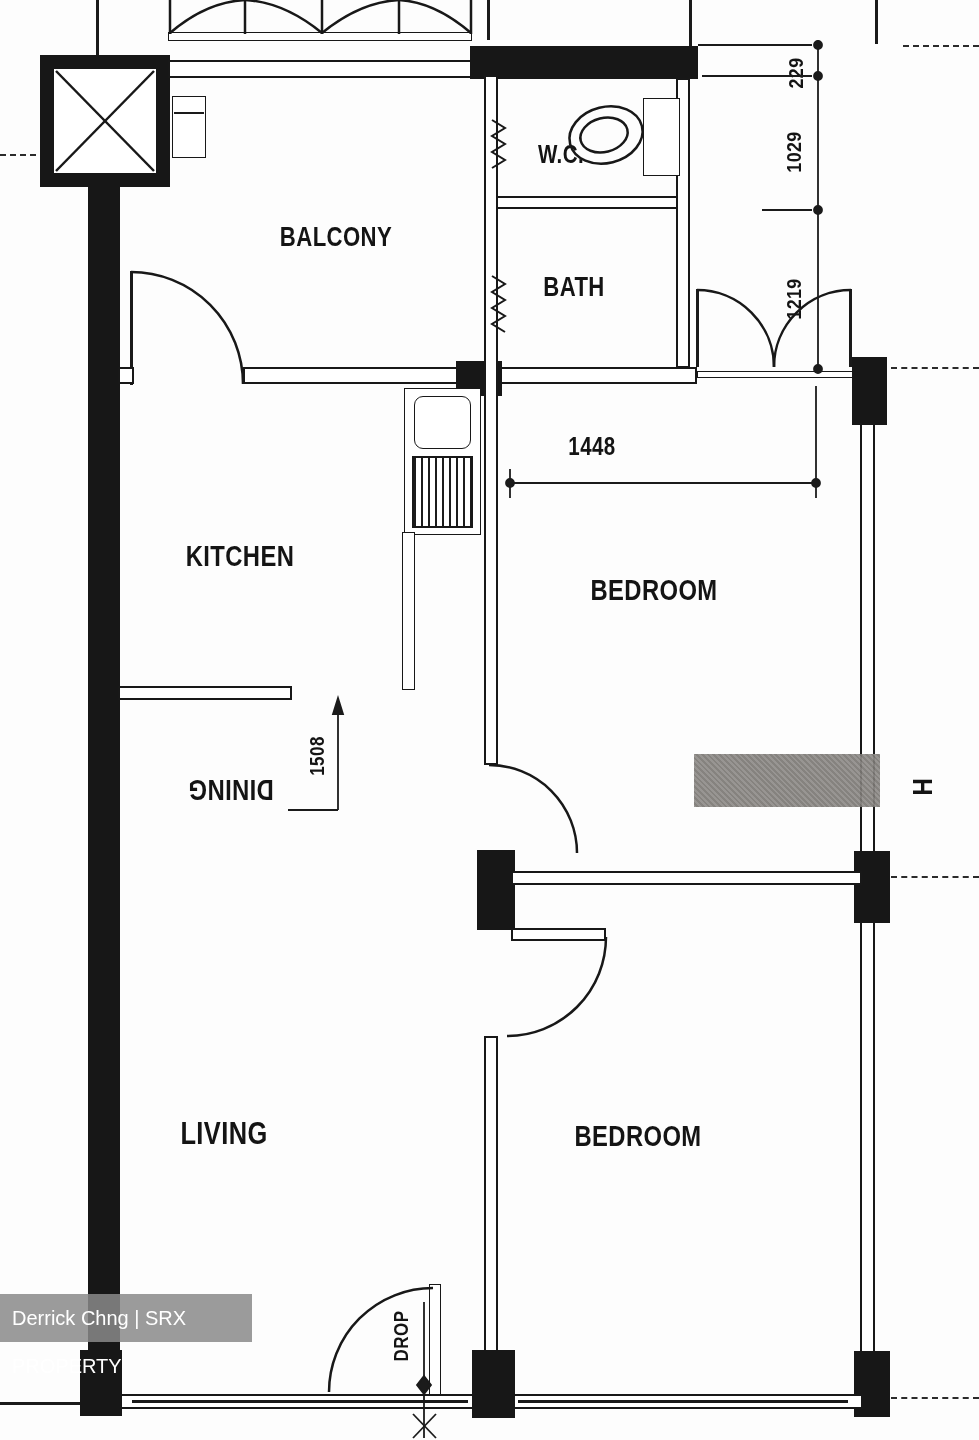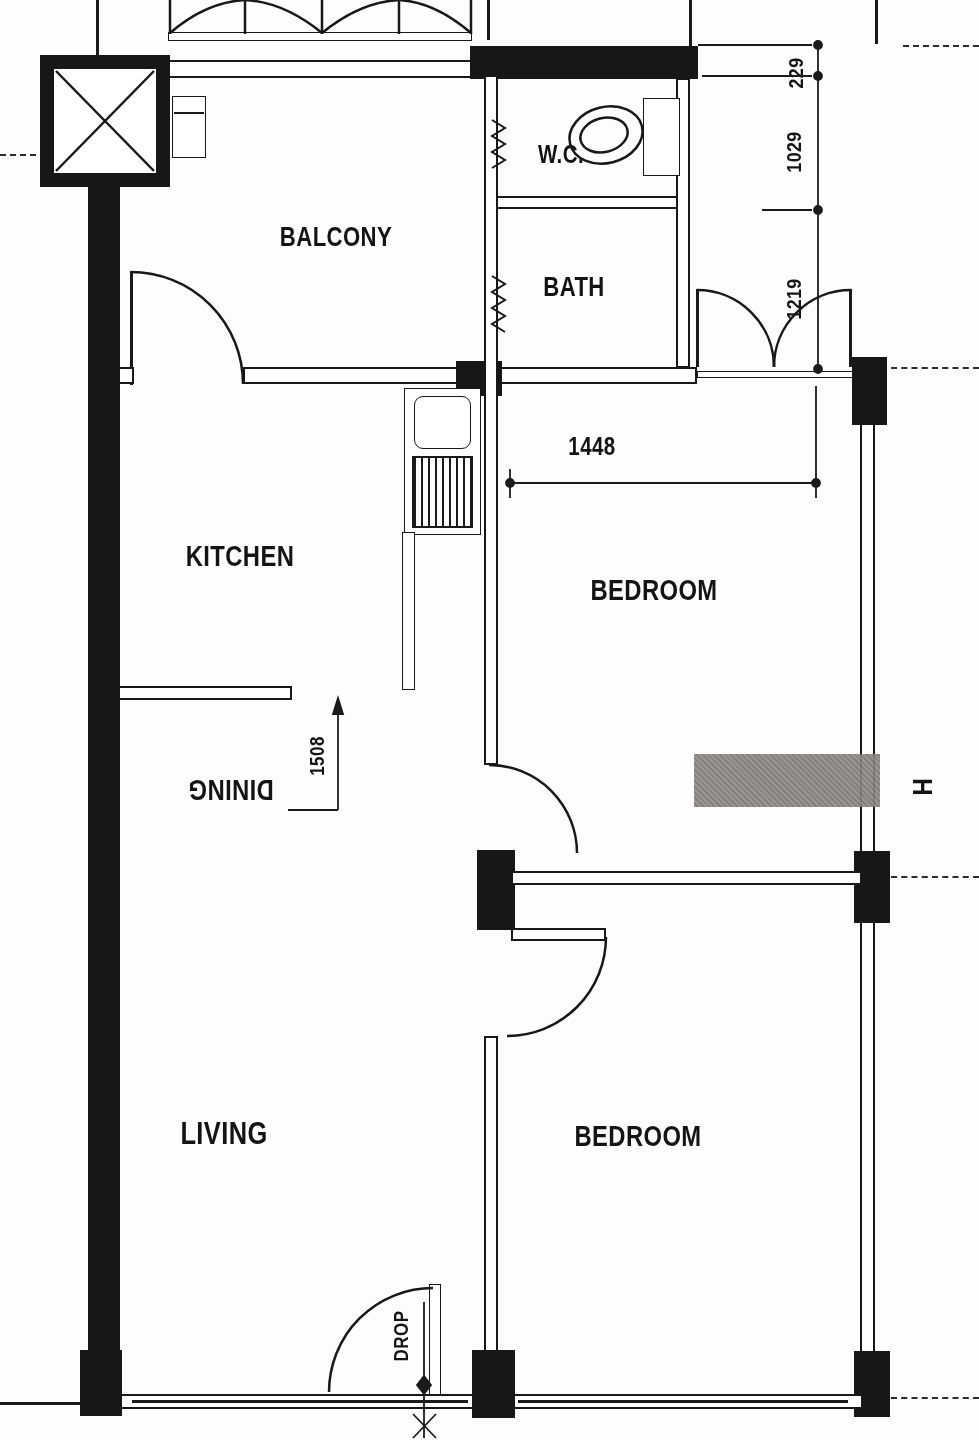--- a/index.html
+++ b/index.html
@@ -172,14 +172,15 @@
   <span class="lbl r90" style="left:401px; top:1336px; font-size:20px;">DROP</span>
 
   <span class="lbl r90" style="left:796px; top:73px;  font-size:21px;">229</span>
   <span class="lbl r90" style="left:794px; top:152px; font-size:21px;">1029</span>
   <span class="lbl r90" style="left:794px; top:299px; font-size:21px;">1219</span>
   <span class="lbl c" style="left:592px; top:446px; font-size:25px;">1448</span>
   <span class="lbl r90" style="left:317px; top:756px; font-size:20px;">1508</span>
 
   <span class="lbl r90cw" style="left:921px; top:787px; font-size:27px;">H</span>
 
+  <div id="wm">Derrick Chng | SRX PROPERTY</div>
 
 </div>
 
 </body></html>

